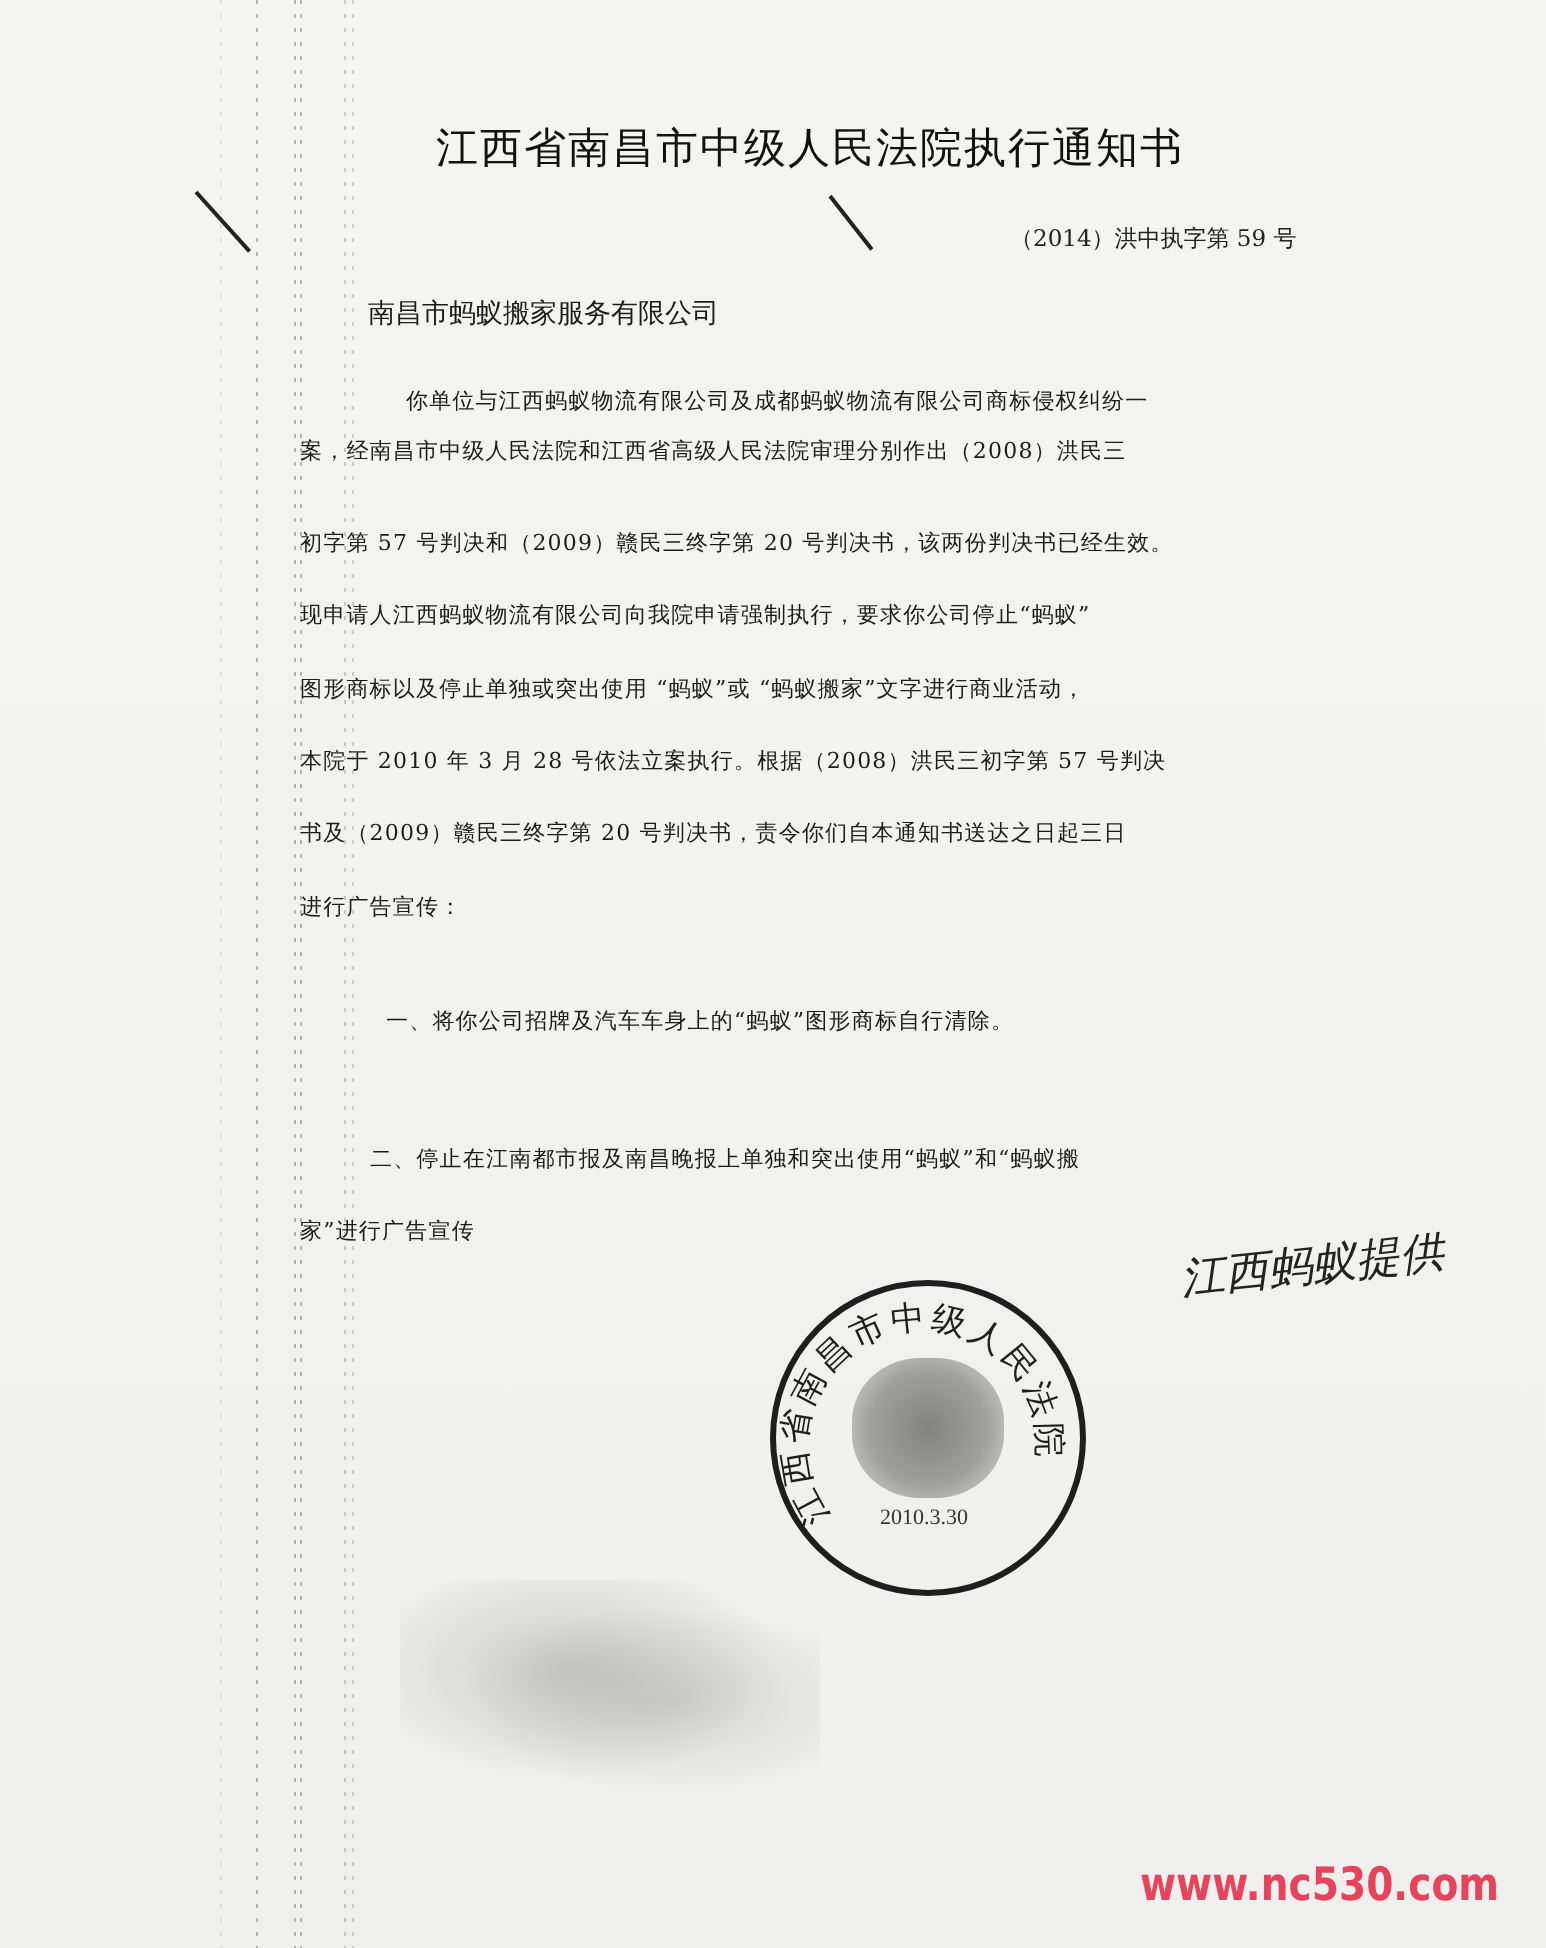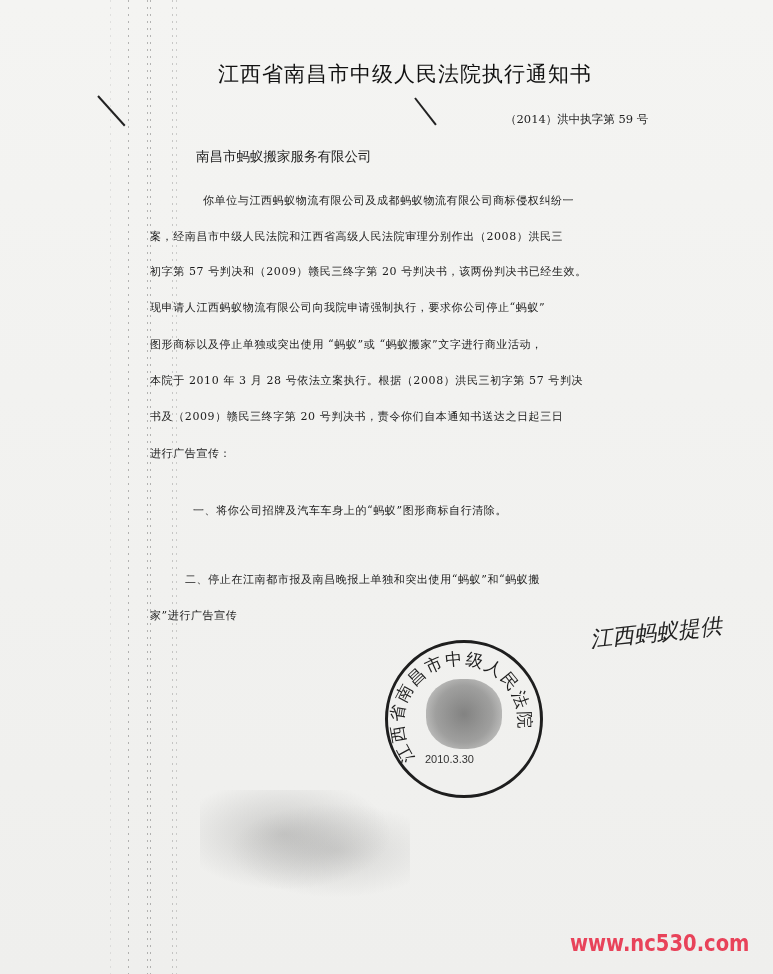--- a/index.html
+++ b/index.html
@@ -23,43 +23,43 @@
   .title {
     position: absolute; left: 218px; top: 60px;
     font-size: 21px; letter-spacing: 1px; color: #111; white-space: nowrap;
   }
   .docno {
     position: absolute; left: 505px; top: 112px;
     font-size: 11.5px; color: #222; white-space: nowrap;
   }
   .addressee {
     position: absolute; left: 184px; top: 148px;
-    font-size: 13.5px; color: #1c1c1c; white-space: nowrap; margin-left: 12px;
+    font-size: 13.5px; color: #1c1c1c; white-space: nowrap;
   }
   .para-line {
     position: absolute; font-size: 11px; color: #1b1b1b; white-space: nowrap; letter-spacing: 0.6px;
   }
   .handwriting {
     position: absolute; left: 590px; top: 618px;
     font-family: "DejaVu Sans", sans-serif; font-style: italic;
     font-size: 22px; color: #222; transform: rotate(-6deg); white-space: nowrap;
   }
   .seal {
     position: absolute; left: 385px; top: 640px; width: 152px; height: 152px;
     border: 3px solid #1e1e1e; border-radius: 50%;
   }
   .seal svg { position: absolute; left: -3px; top: -3px; }
   .emblem {
     position: absolute; left: 38px; top: 36px; width: 76px; height: 70px;
     border-radius: 45%;
     background: radial-gradient(circle, rgba(40,40,40,0.55) 0%, rgba(60,60,60,0.45) 55%, rgba(80,80,80,0.15) 100%);
   }
   .seal-date {
-    position: absolute; left: 37px; top: 110px; font-size: 11px; color: #333;
-    font-family: Liberation Sans, sans-serif;
+    position: absolute; left: 52px; top: 110px; font-size: 11px; color: #333;
+    font-family: Liberation Serif, serif;
   }
   .ghost-seal {
     position: absolute; left: 200px; top: 790px; width: 210px; height: 110px;
     background:
       radial-gradient(ellipse at 40% 40%, rgba(90,90,90,0.25) 0%, transparent 60%),
       radial-gradient(ellipse at 65% 55%, rgba(90,90,90,0.18) 0%, transparent 55%);
   }
   .watermark {
     position: absolute; left: 570px; top: 930px;
     font-family: "DejaVu Sans", sans-serif; font-weight: bold;
@@ -80,21 +80,21 @@
   <div class="streak" style="left:110px; opacity:0.3;"></div>
 
   <div class="mark" style="left:98px; top:95px; width:40px; transform:rotate(48deg);"></div>
   <div class="mark" style="left:415px; top:97px; width:34px; transform:rotate(52deg);"></div>
 
   <div class="title">江西省南昌市中级人民法院执行通知书</div>
   <div class="docno">（2014）洪中执字第 59 号</div>
   <div class="addressee">南昌市蚂蚁搬家服务有限公司</div>
 
   <div class="para-line" style="left:203px; top:193px;">你单位与江西蚂蚁物流有限公司及成都蚂蚁物流有限公司商标侵权纠纷一</div>
-  <div class="para-line" style="left:150px; top:229px;text-align:center;">案，经南昌市中级人民法院和江西省高级人民法院审理分别作出（2008）洪民三</div>
+  <div class="para-line" style="left:150px; top:218px;text-align:center;">案，经南昌市中级人民法院和江西省高级人民法院审理分别作出（2008）洪民三</div>
   <div class="para-line" style="left:150px; top:264px;">初字第 57 号判决和（2009）赣民三终字第 20 号判决书，该两份判决书已经生效。</div>
   <div class="para-line" style="left:150px; top:337px;">图形商标以及停止单独或突出使用 “蚂蚁”或 “蚂蚁搬家”文字进行商业活动，</div>
   <div class="para-line" style="left:150px; top:300px;">现申请人江西蚂蚁物流有限公司向我院申请强制执行，要求你公司停止“蚂蚁”</div>
   <div class="para-line" style="left:150px; top:373px;">本院于 2010 年 3 月 28 号依法立案执行。根据（2008）洪民三初字第 57 号判决</div>
   <div class="para-line" style="left:150px; top:409px;">书及（2009）赣民三终字第 20 号判决书，责令你们自本通知书送达之日起三日</div>
   <div class="para-line" style="left:150px; top:446px;">进行广告宣传：</div>
 
   <div class="para-line" style="left:193px; top:503px;">一、将你公司招牌及汽车车身上的“蚂蚁”图形商标自行清除。</div>
   <div class="para-line" style="left:185px; top:572px;">二、停止在江南都市报及南昌晚报上单独和突出使用“蚂蚁”和“蚂蚁搬</div>
   <div class="para-line" style="left:150px; top:608px;">家”进行广告宣传</div>

